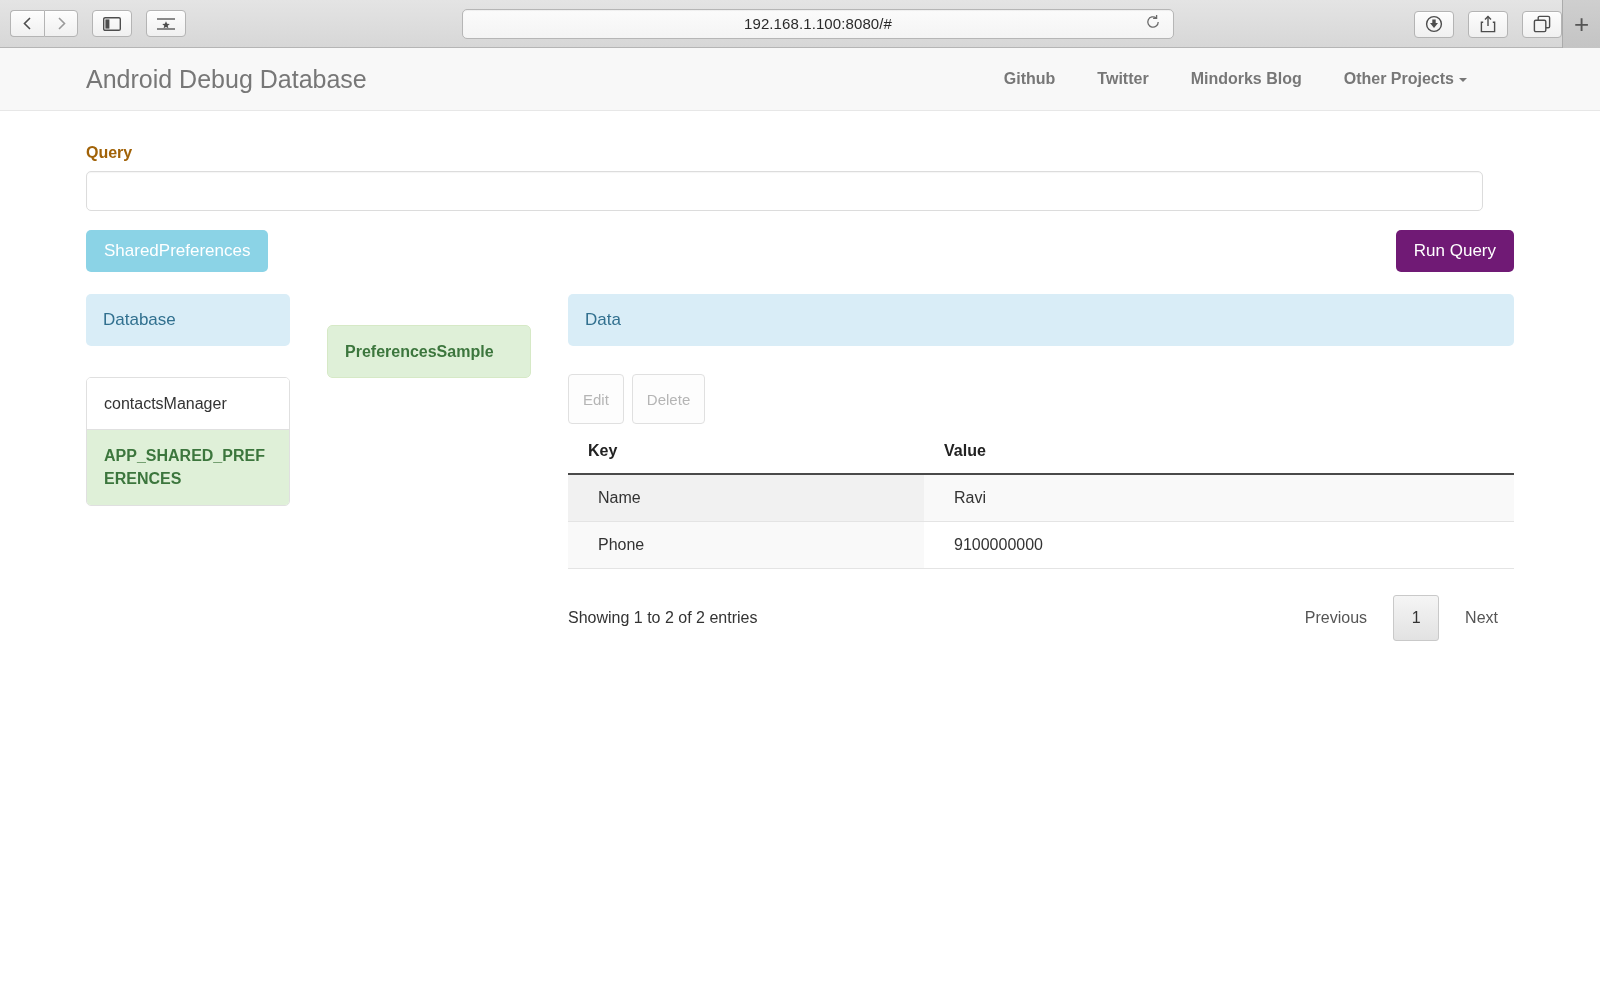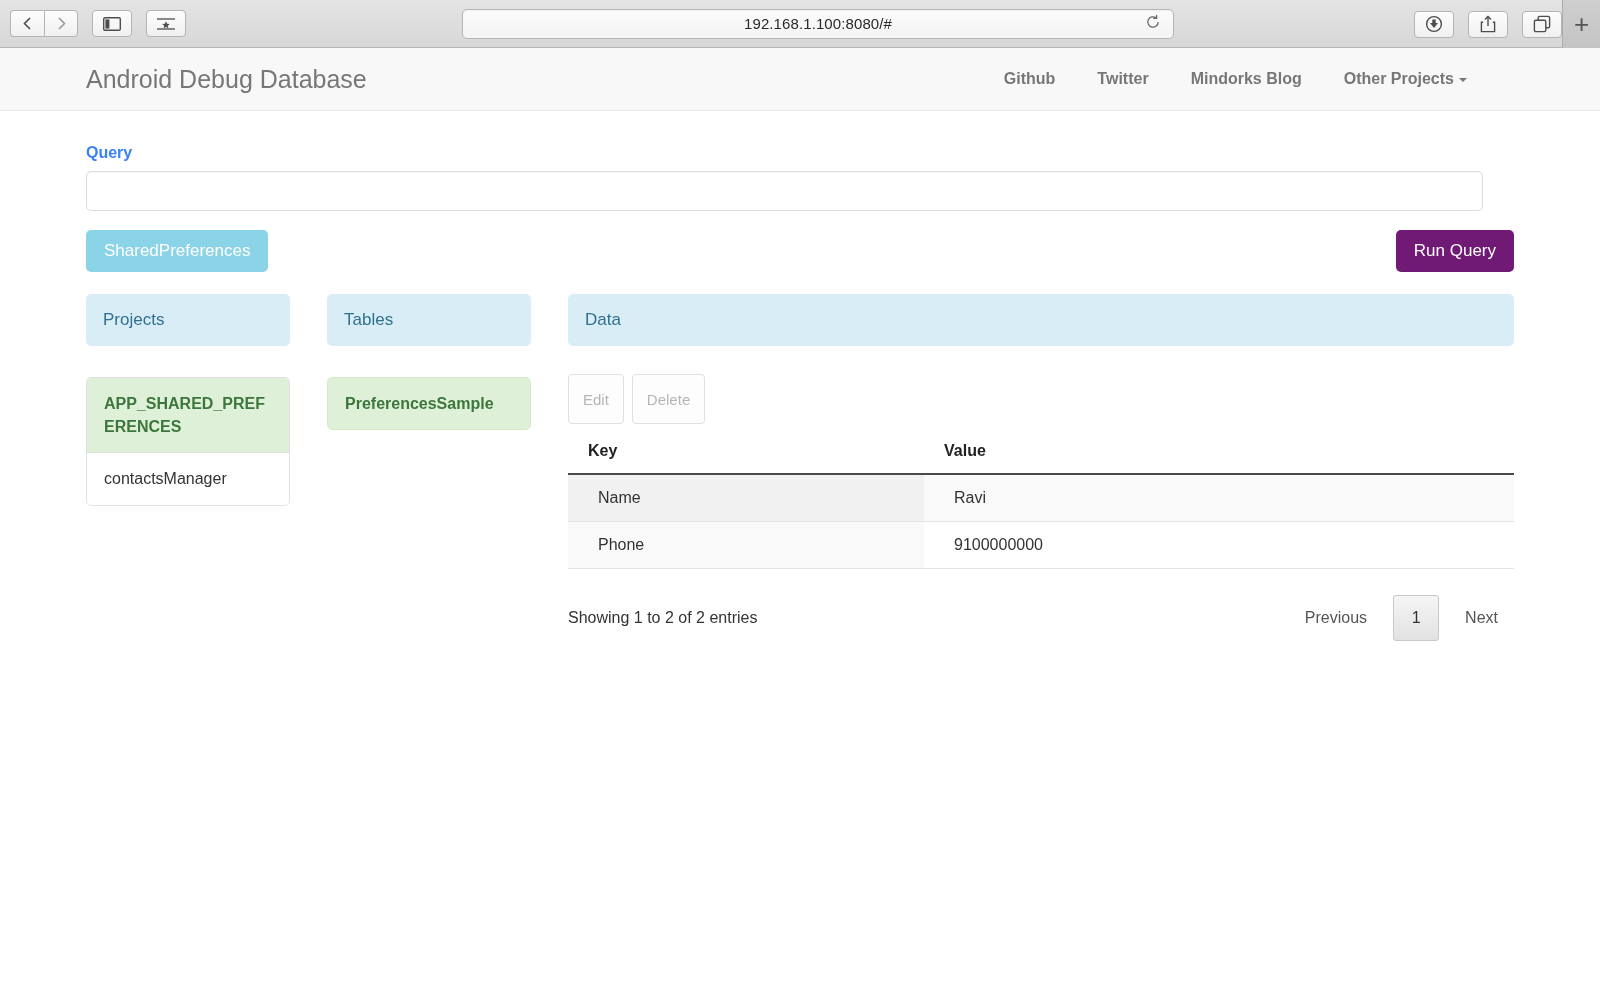--- a/index.html
+++ b/index.html
@@ -134,21 +134,21 @@
 
   
   .container {
     position: relative;
     padding: 0 86px;
   }
 
   .query-label {
     font-size: 16px;
     font-weight: bold;
-    color: #3b82f6;
+    color: #a16207;
     margin: 33px 0 9px 0;
   }
   .query-input {
     display: block;
     width: 1397px;
     height: 40px;
     border: 1px solid #dcdcdc;
     border-radius: 5px;
     background: #fff;
     box-shadow: 0 1px 1px rgba(0,0,0,0.04) inset;
@@ -437,29 +437,28 @@
   <input class="query-input" type="text" placeholder="" style="">
 
   <div class="btn-row">
     <button class="btn btn-info">SharedPreferences</button>
     <button class="btn btn-primary">Run Query</button>
   </div>
 
   <div class="panels">
 
     <div class="panel panel-db">
-      <div class="panel-head">Projects</div>
+      <div class="panel-head">Database</div>
       <div class="list-group">
+        <div class="list-item">contactsManager</div>
         <div class="list-item selected">APP_SHARED_PREFERENCES</div>
-        <div class="list-item">contactsManager</div>
       </div>
     </div>
 
     <div class="panel panel-tbl">
-      <div class="panel-head">Tables</div>
       <div class="list-group single">
         <div class="list-item selected">PreferencesSample</div>
       </div>
     </div>
 
     <div class="panel panel-data">
       <div class="panel-head">Data</div>
 
       <div class="data-body">
 

